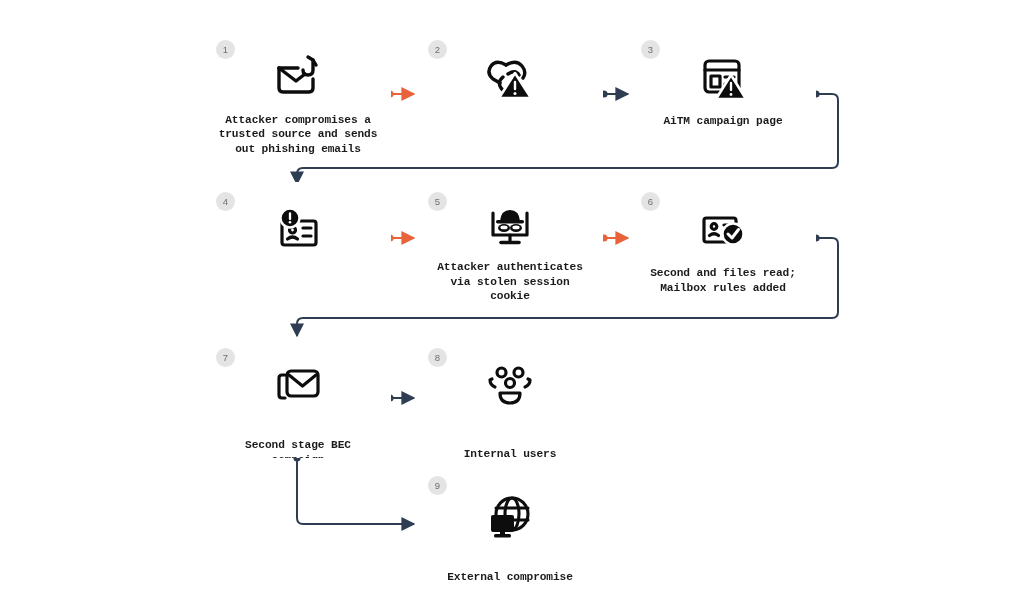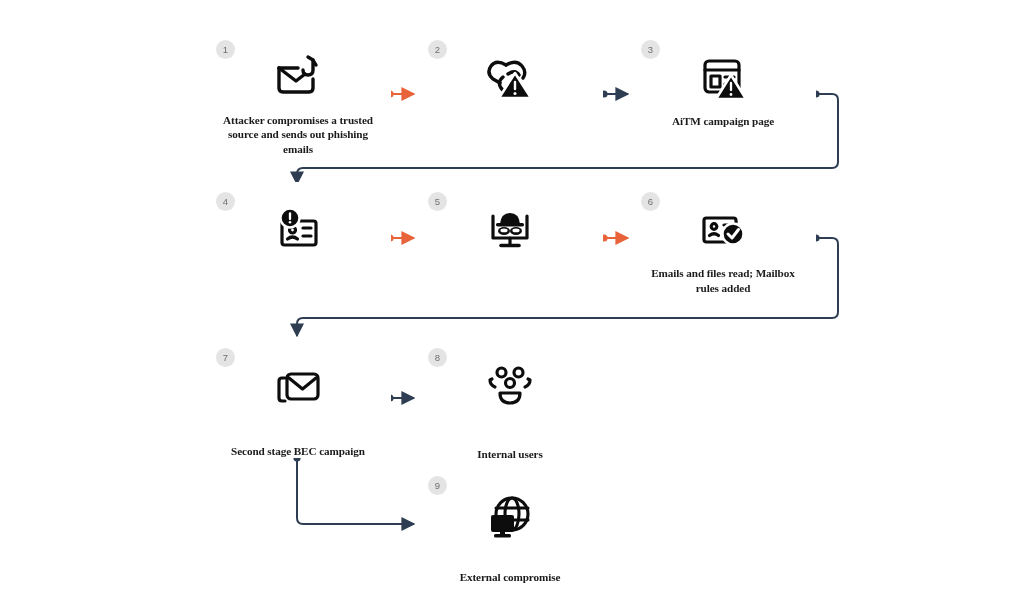--- a/index.html
+++ b/index.html
@@ -68,21 +68,21 @@
   }
   .node-icon svg { display: block; }
   .node-label {
     margin-top: 10px;
     padding: 0 12px;
     text-align: center;
     font-size: 11.2px;
     line-height: 14.5px;
     color: #1b1b1b;
     font-weight: bold;
-    font-family: Liberation Serif, serif;
+    font-family: Liberation Mono, monospace;
     letter-spacing: -0.1px;
   }
   .node.tall .node-icon { margin-top: 26px; }
 </style>
 </head>
 <body>
 
 <div id="diagram-root">
 
   <svg id="connector-layer" viewBox="0 0 1024 598" width="1024" height="598" xmlns="http://www.w3.org/2000/svg">
@@ -228,38 +228,39 @@
         <g fill="#0d0d0d">
           <ellipse cx="21" cy="24" rx="6" ry="4"></ellipse>
           <ellipse cx="33" cy="24" rx="6" ry="4"></ellipse>
         </g>
         <g fill="#ffffff">
           <ellipse cx="21" cy="23.4" rx="3.6" ry="1.9"></ellipse>
           <ellipse cx="33" cy="23.4" rx="3.6" ry="1.9"></ellipse>
         </g>
       </svg>
     </span>
+    <span class="node-label">Attacker authenticates via stolen session cookie</span>
   </div>
 
   <div class="node navy" style="left:630px; top:182px; width:186px; height:120px;">
     <span class="badge">6</span>
     <span class="node-icon">
       <svg width="54" height="46" viewBox="0 0 54 46">
         <g fill="none" stroke="#0d0d0d" stroke-width="3.2" stroke-linecap="round" stroke-linejoin="round">
           <rect x="8" y="11" width="32" height="24" rx="2.5"></rect>
           <circle cx="18" cy="19.5" r="2.8"></circle>
           <path d="M13.5 28.5 Q18 25 22.5 28.5"></path>
           <line x1="28" y1="18" x2="35" y2="18"></line>
           <line x1="28" y1="26" x2="35" y2="26"></line>
         </g>
         <circle cx="37" cy="27" r="10.5" fill="#0d0d0d" stroke="#ffffff" stroke-width="2.4"></circle>
         <path d="M32 27 L36 31 L42.5 22.5" fill="none" stroke="#ffffff" stroke-width="3" stroke-linecap="round" stroke-linejoin="round"></path>
       </svg>
     </span>
-    <span class="node-label">Emails and files read; Mailbox rules added</span>
+    <span class="node-label">Second and files read; Mailbox rules added</span>
   </div>
 
   <div class="node navy tall" style="left:205px; top:338px; width:186px; height:120px;">
     <span class="badge">7</span>
     <span class="node-icon">
       <svg width="52" height="44" viewBox="0 0 52 44">
         <g fill="none" stroke="#0d0d0d" stroke-width="3.2" stroke-linecap="round" stroke-linejoin="round">
           <path d="M13 11 L10 11 Q7 11 7 14 L7 31 Q7 34 10 34 L13 34"></path>
           <rect x="15" y="7" width="31" height="25" rx="4"></rect>
           <path d="M17 11 L30.5 22 L44 11"></path>

